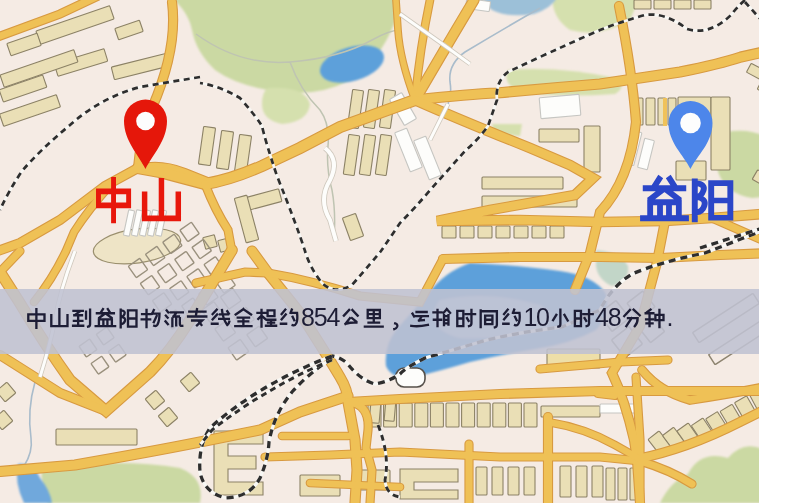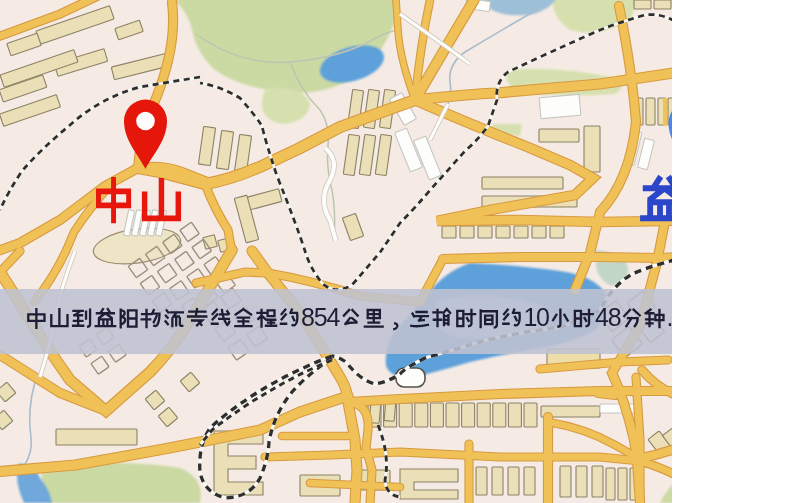--- a/index.html
+++ b/index.html
@@ -1,15 +1,15 @@
 <!DOCTYPE html>
 <html><head><meta charset="utf-8">
 <style>
 html,body{margin:0;padding:0;background:#fff;font-family:"Liberation Sans",sans-serif;}
-#wrap{width:672px;height:503px;overflow:hidden;}
+#wrap{width:759px;height:503px;overflow:hidden;}
 </style></head>
 <body>
 <div id="wrap"><svg width="800" height="503" viewBox="0 0 800 503">
 <defs>
 <filter id="soft1" x="-5%" y="-5%" width="110%" height="110%">
           <feGaussianBlur stdDeviation="0.45"></feGaussianBlur>
         </filter>
 <filter id="softall" x="-2%" y="-2%" width="104%" height="104%">
           <feGaussianBlur stdDeviation="0.5"></feGaussianBlur>
         </filter>

